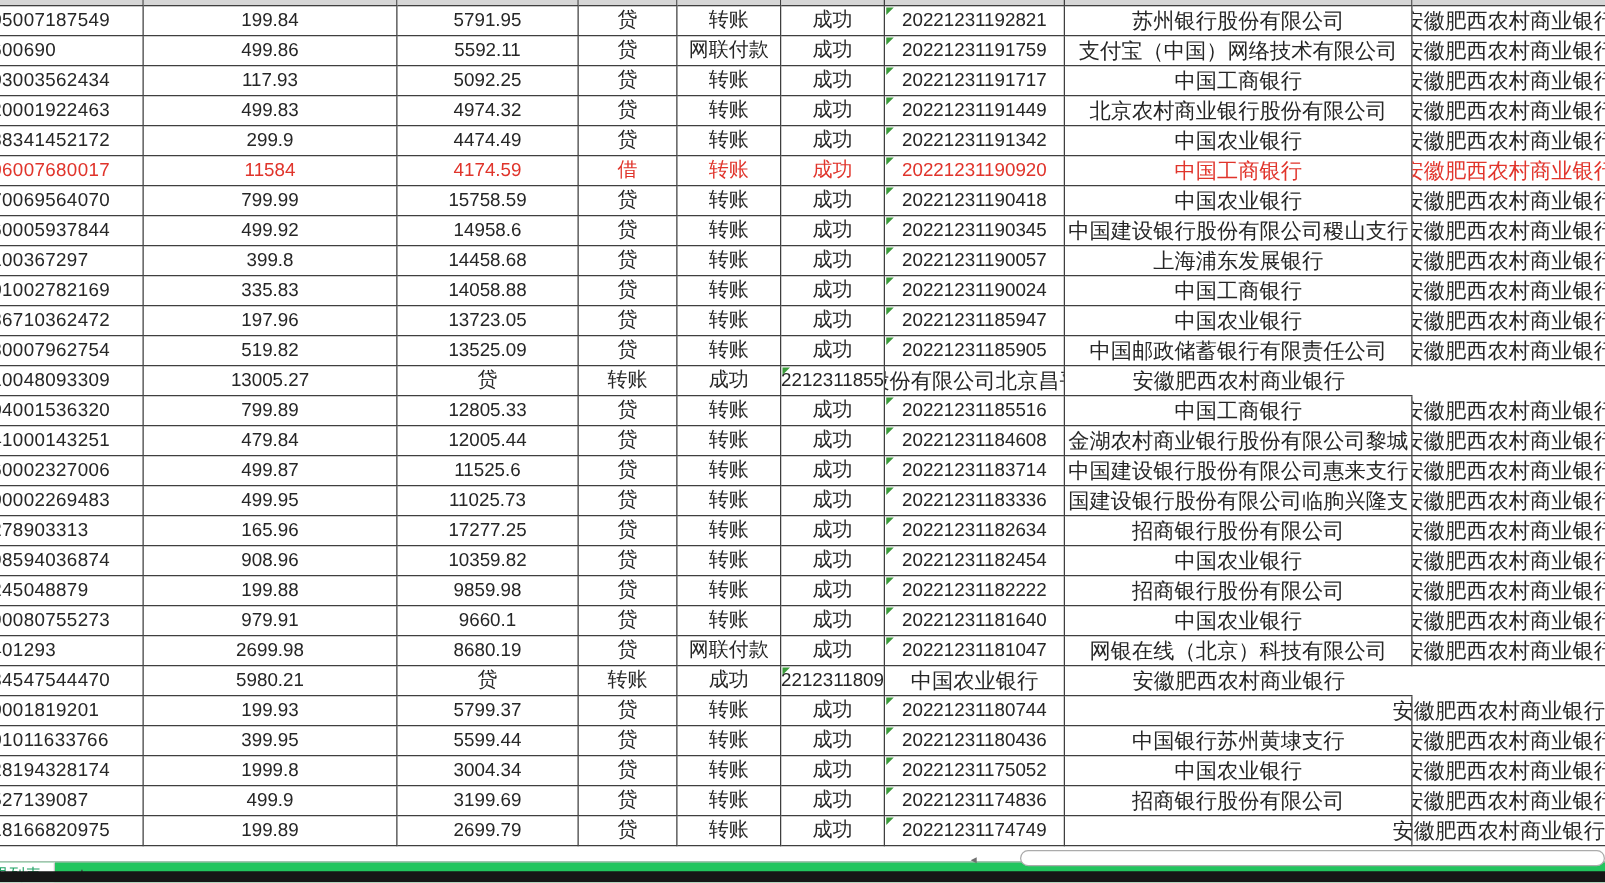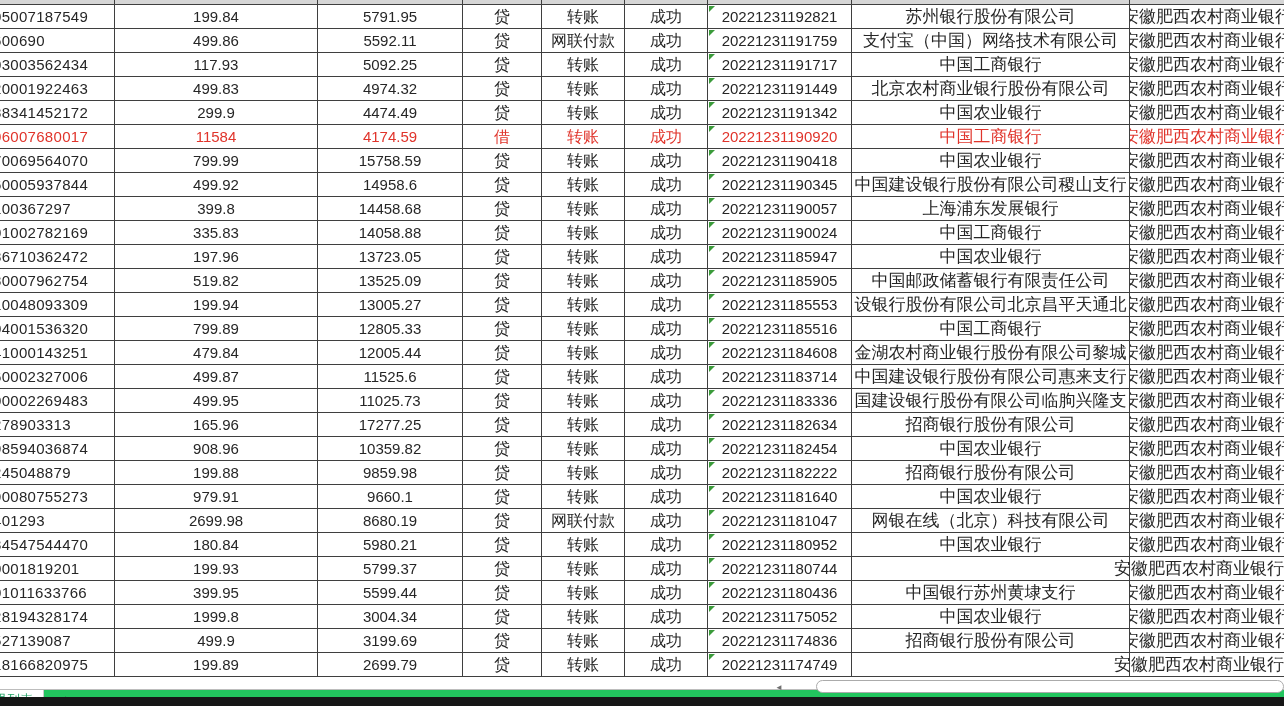--- a/index.html
+++ b/index.html
@@ -425,23 +425,20 @@
           <span>中国邮政储蓄银行有限责任公司</span>
         </div>
         <div class="cell col-payee">
           <span>安徽肥西农村商业银行</span>
         </div>
       </div>
       <div class="row">
         <div class="cell col-account">
           <span>10048093309</span>
         </div>
-        <div class="cell col-amount">
-          <span>199.94</span>
-        </div>
         <div class="cell col-balance">
           <span>13005.27</span>
         </div>
         <div class="cell col-dc">
           <span>贷</span>
         </div>
         <div class="cell col-type">
           <span>转账</span>
         </div>
         <div class="cell col-status">
@@ -724,23 +721,20 @@
         <div class="cell col-bank">
           <span>网银在线（北京）科技有限公司</span>
         </div>
         <div class="cell col-payee">
           <span>安徽肥西农村商业银行</span>
         </div>
       </div>
       <div class="row">
         <div class="cell col-account">
           <span>34547544470</span>
-        </div>
-        <div class="cell col-amount">
-          <span>180.84</span>
         </div>
         <div class="cell col-balance">
           <span>5980.21</span>
         </div>
         <div class="cell col-dc">
           <span>贷</span>
         </div>
         <div class="cell col-type">
           <span>转账</span>
         </div>

